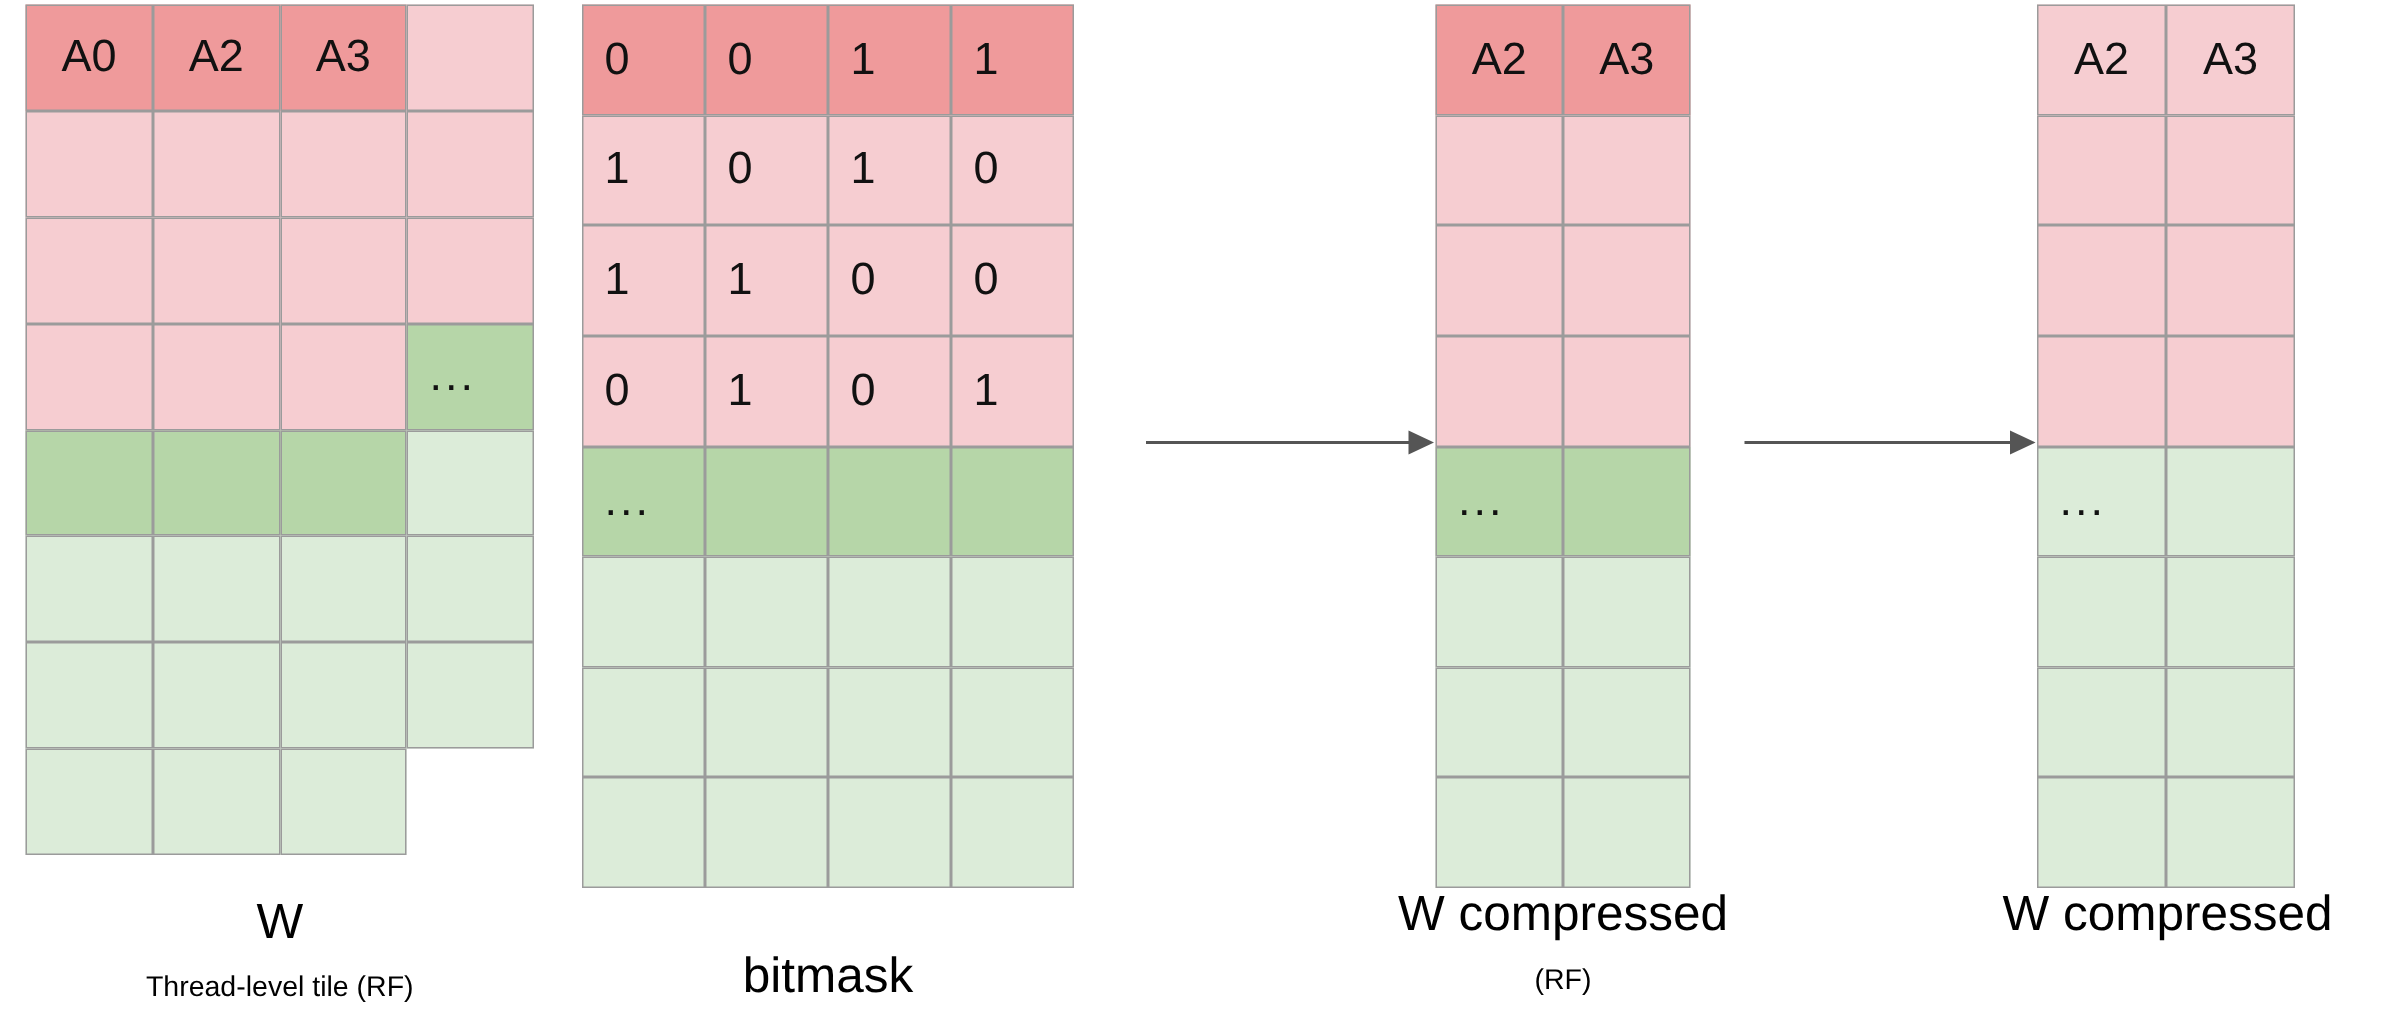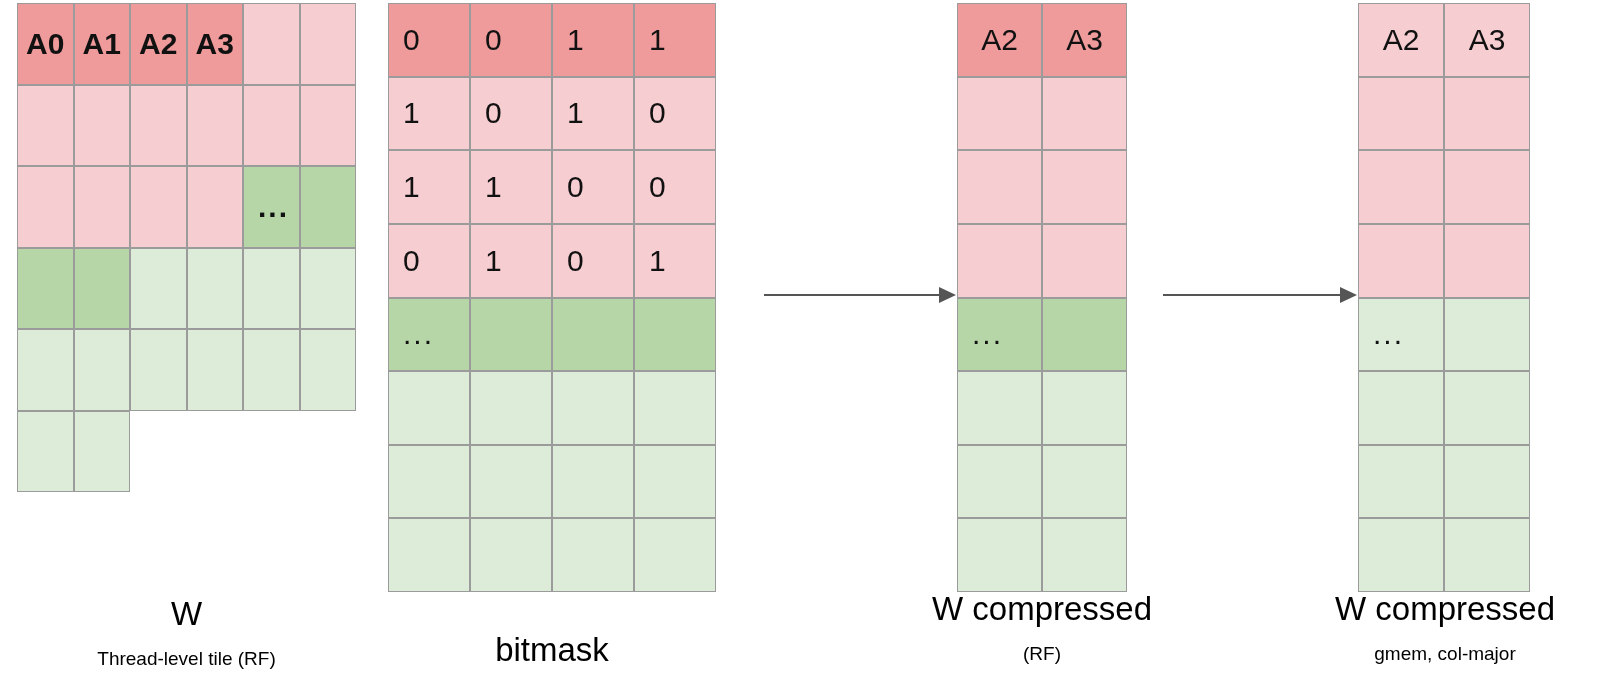--- a/index.html
+++ b/index.html
@@ -37,23 +37,22 @@
     position:absolute;top:2px;width:0;height:0;
     border-top:8px solid transparent;border-bottom:8px solid transparent;
     border-left:17px solid #555555;
   }
 </style>
 </head>
 <body>
 
 <div class="stage">
 
-  <div class="grid" id="grid-w-tile" style="left:17px;top:3px;width:339px;height:652px;grid-template-columns:repeat(6,1fr);grid-template-rows:repeat(8,1fr);font-weight:bold;">
+  <div class="grid" id="grid-w-tile" style="left:17px;top:3px;width:339px;height:567px;grid-template-columns:repeat(4,1fr);grid-template-rows:repeat(8,1fr);">
       <div class="cell pink-dark center">A0</div>
-      <div class="cell pink-dark center">A1</div>
       <div class="cell pink-dark center">A2</div>
       <div class="cell pink-dark center">A3</div>
       <div class="cell pink-light"></div>
       <div class="cell pink-light"></div>
       <div class="cell pink-light"></div>
       <div class="cell pink-light"></div>
       <div class="cell pink-light"></div>
       <div class="cell pink-light"></div>
       <div class="cell pink-light"></div>
       <div class="cell pink-light"></div>
@@ -180,16 +179,15 @@
       <div class="cell green-light"></div>
       <div class="cell green-light"></div>
       <div class="cell green-light"></div>
       <div class="cell green-light"></div>
       <div class="cell green-light"></div>
       <div class="cell green-light"></div>
     </div>
 
   <div class="caption" style="left:1300px;top:591px;width:290px;">
     <div class="title">W compressed</div>
-    <div class="sub">gmem, col-major</div>
   </div>
 
 </div>
 
 </body></html>

